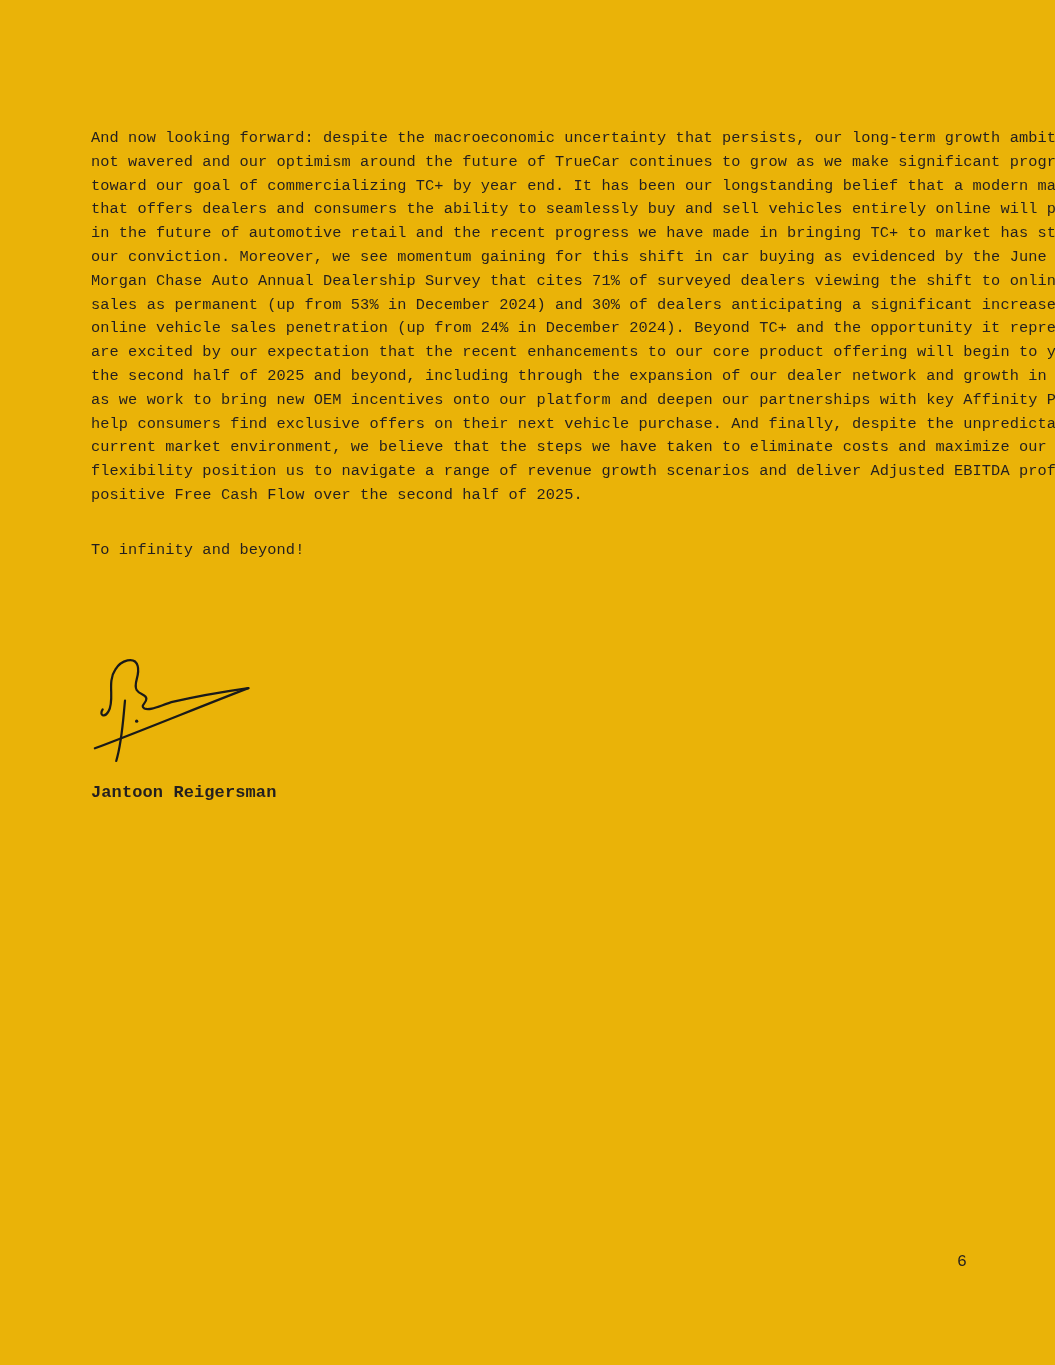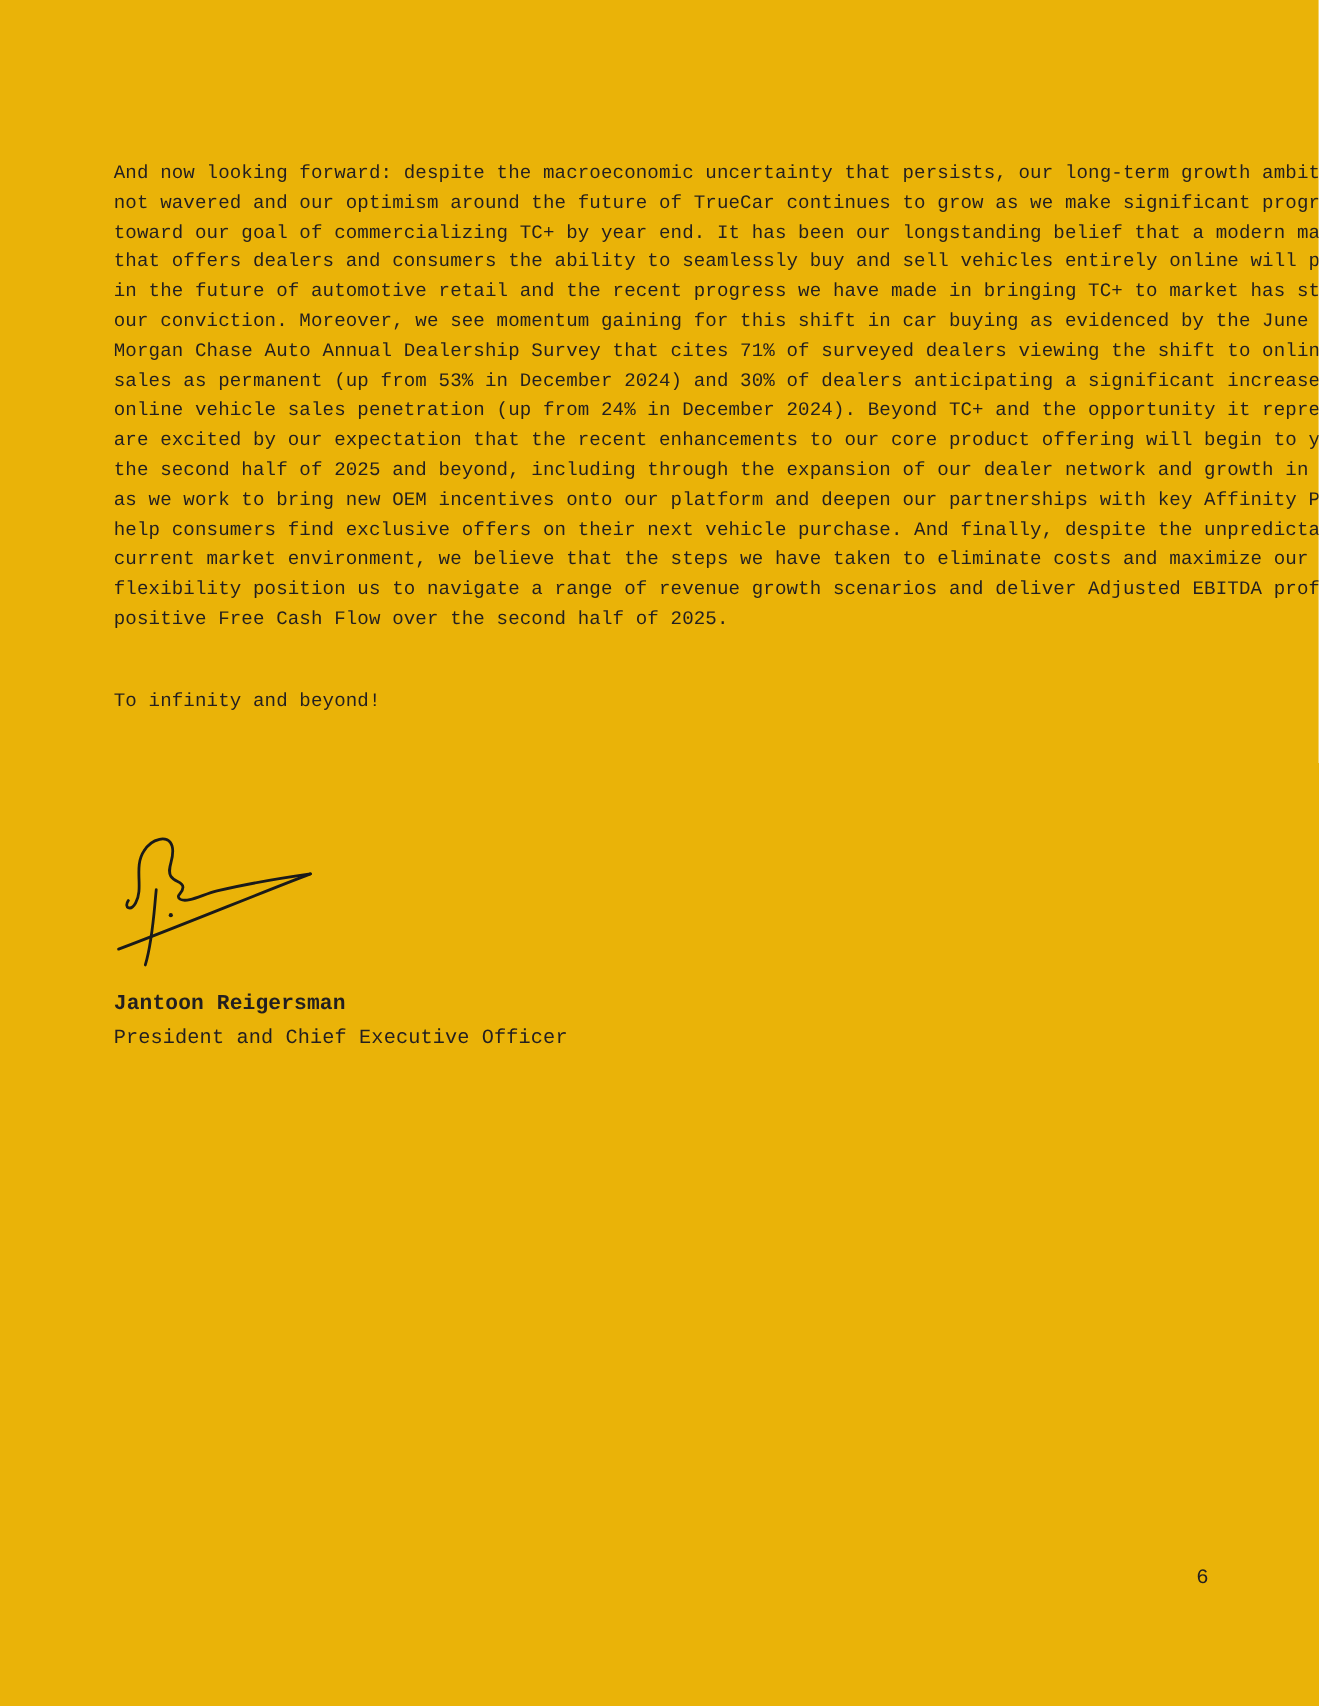--- a/index.html
+++ b/index.html
@@ -24,21 +24,21 @@
     width: 900px;
   }
   .paragraph {
     font-size: 15.3px;
     line-height: 23.8px;
     letter-spacing: 0.1px;
     white-space: pre;
     font-weight: 400;
   }
   .closing {
-    margin-top: 42px;
+    margin-top: 31px;
     font-size: 15.3px;
     line-height: 23.8px;
     letter-spacing: 0.1px;
   }
   .signature-block {
     display: flex;
     margin-top: 91px;
   }
   .sig-col {
     display: flex;
@@ -102,21 +102,20 @@
       <div class="sig-col sig-col-1">
         <div class="sig-image-wrap">
           <svg class="sig" width="170" height="109" viewBox="0 0 175 112" fill="none" stroke="#1a1a1a" stroke-width="2.3" stroke-linecap="round" stroke-linejoin="round">
             <path d="M 12,57 C 8,63 14,66 18,59 C 25,47 16,29 25,16 C 31,6 45,2 48,12 C 51,22 43,30 47,37 C 50,42 57,41 57,46 C 57,51 50,53 55,56 C 61,59 73,52 85,49 C 106,44 141,38 162,35"></path>
             <path d="M 162,35 C 115,53 52,79 4,97"></path>
             <path d="M 35,48 C 33,68 32,90 26,110"></path>
             <circle cx="47" cy="69" r="1.7" fill="#1a1a1a" stroke="none"></circle>
           </svg>
         </div>
         <div class="sig-name">Jantoon Reigersman</div>
-        <div class="sig-title">President and Chief Executive Officer</div>
       </div>
 
 
     </div>
   </div>
 
   <div class="page-number">6</div>
 
 </div>
 

